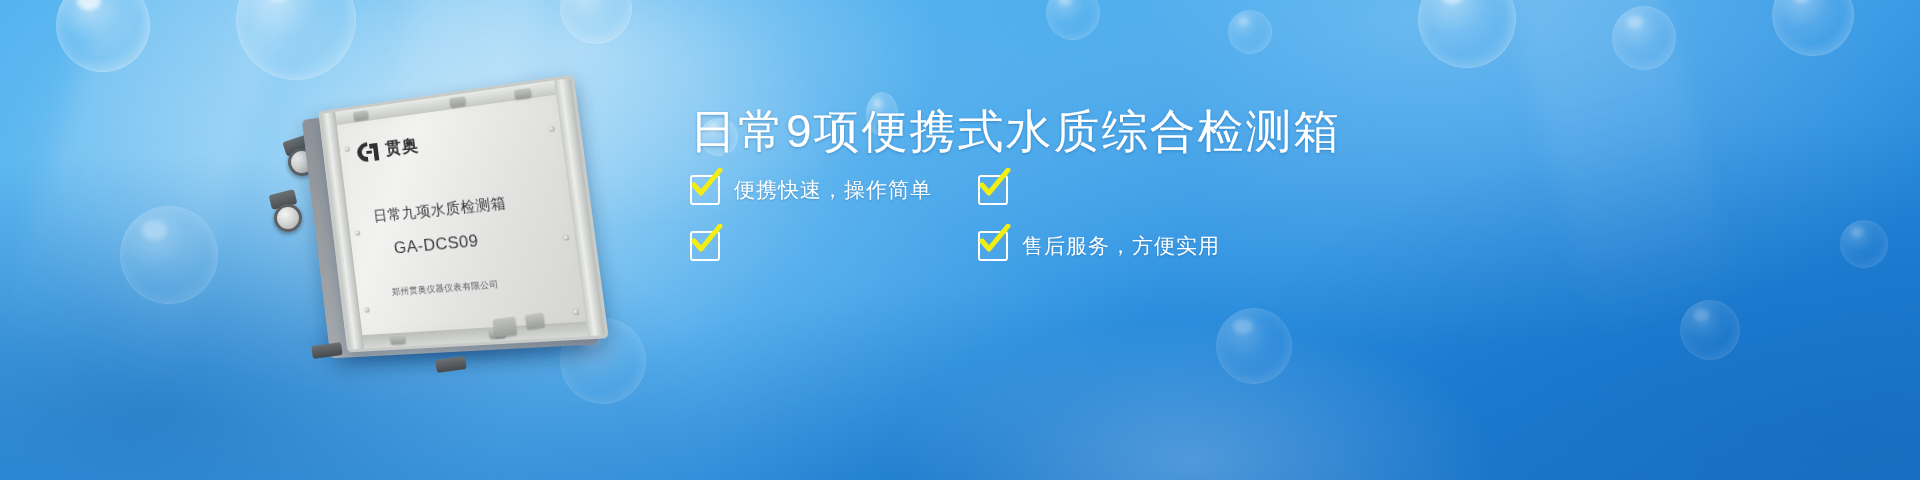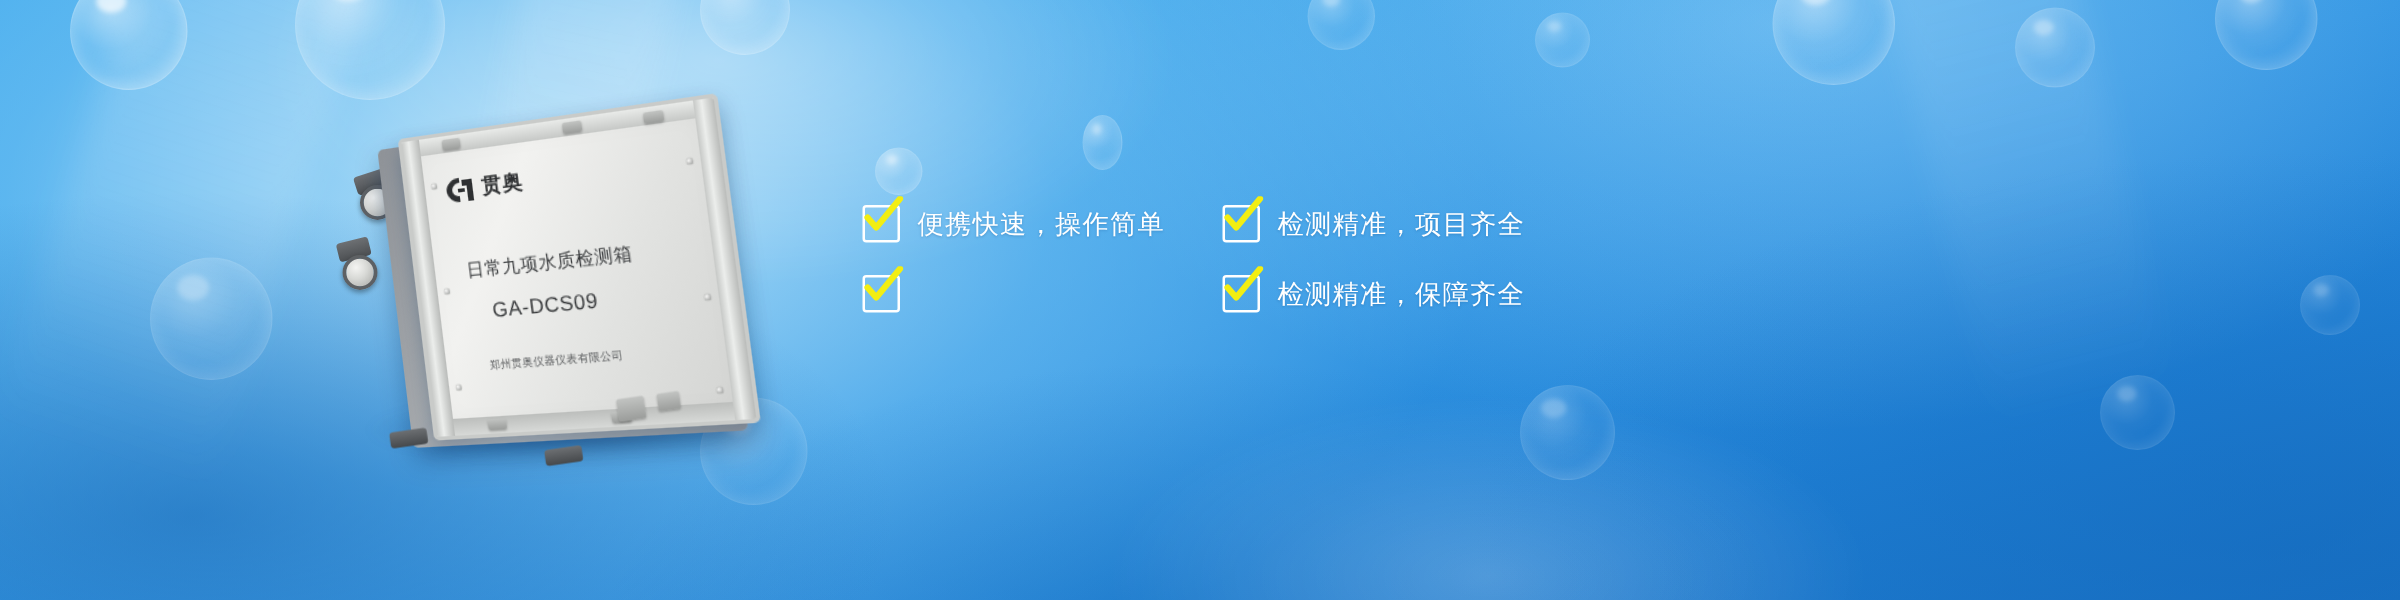--- a/index.html
+++ b/index.html
@@ -167,21 +167,21 @@
   .headline {
     color: #ffffff;
     font-size: 46px;
     line-height: 1.2;
     letter-spacing: 2px;
     white-space: nowrap;
     text-shadow: 0 1px 3px rgba(12,70,130,0.35);
     font-weight: 400;
   }
   .features {
-    margin-top: 60px;
+    margin-top: 16px;
     display: grid;
     grid-template-columns: 288px 288px;
     grid-row-gap: 26px;
   }
   .feature {
     display: flex;
     align-items: center;
     gap: 14px;
   }
   .checkbox {
@@ -275,54 +275,54 @@
       <div class="lid-text lid-line3">郑州贯奥仪器仪表有限公司</div>
     </div>
 
     <div class="foot" style="left:44px;top:258px;transform:rotate(-8deg);"></div>
     <div class="foot" style="left:168px;top:272px;transform:rotate(-8deg);"></div>
     <div class="clasp" style="left:226px;top:232px;width:22px;height:18px;transform:rotate(-8deg);"></div>
     <div class="clasp" style="left:258px;top:228px;width:18px;height:14px;transform:rotate(-8deg);"></div>
   </div>
 
   <div class="content">
+    <div class="headline">日常9项便携式水质综合检测箱</div>
 
     <div class="features">
 
       <div class="feature">
         <span class="checkbox">
           <svg width="34" height="34" viewBox="0 0 34 34">
             <path d="M5 17 L12 25 L31 2" stroke="#f2ee12" stroke-width="5" fill="none" stroke-linecap="round" stroke-linejoin="round"></path>
           </svg>
         </span>
         <span class="feature-label">便携快速，操作简单</span>
       </div>
 
       <div class="feature">
         <span class="checkbox">
           <svg width="34" height="34" viewBox="0 0 34 34">
             <path d="M5 17 L12 25 L31 2" stroke="#f2ee12" stroke-width="5" fill="none" stroke-linecap="round" stroke-linejoin="round"></path>
           </svg>
         </span>
-        <span class="feature-label">检测精准，项目齐全</span>
       </div>
 
       <div class="feature">
         <span class="checkbox">
           <svg width="34" height="34" viewBox="0 0 34 34">
             <path d="M5 17 L12 25 L31 2" stroke="#f2ee12" stroke-width="5" fill="none" stroke-linecap="round" stroke-linejoin="round"></path>
           </svg>
         </span>
       </div>
 
       <div class="feature">
         <span class="checkbox">
           <svg width="34" height="34" viewBox="0 0 34 34">
             <path d="M5 17 L12 25 L31 2" stroke="#f2ee12" stroke-width="5" fill="none" stroke-linecap="round" stroke-linejoin="round"></path>
           </svg>
         </span>
-        <span class="feature-label">检测精准，保障齐全</span>
+        <span class="feature-label">售后服务，方便实用</span>
       </div>
 
     </div>
   </div>
 
 </div>
 
 </body></html>

